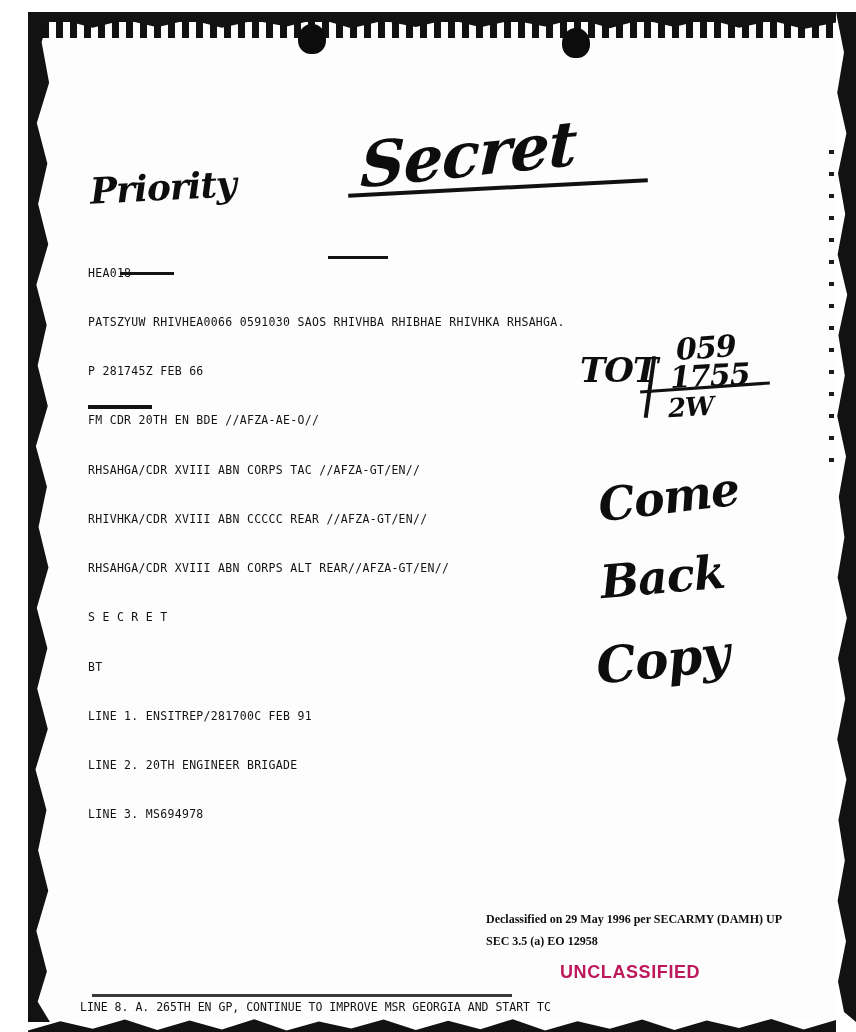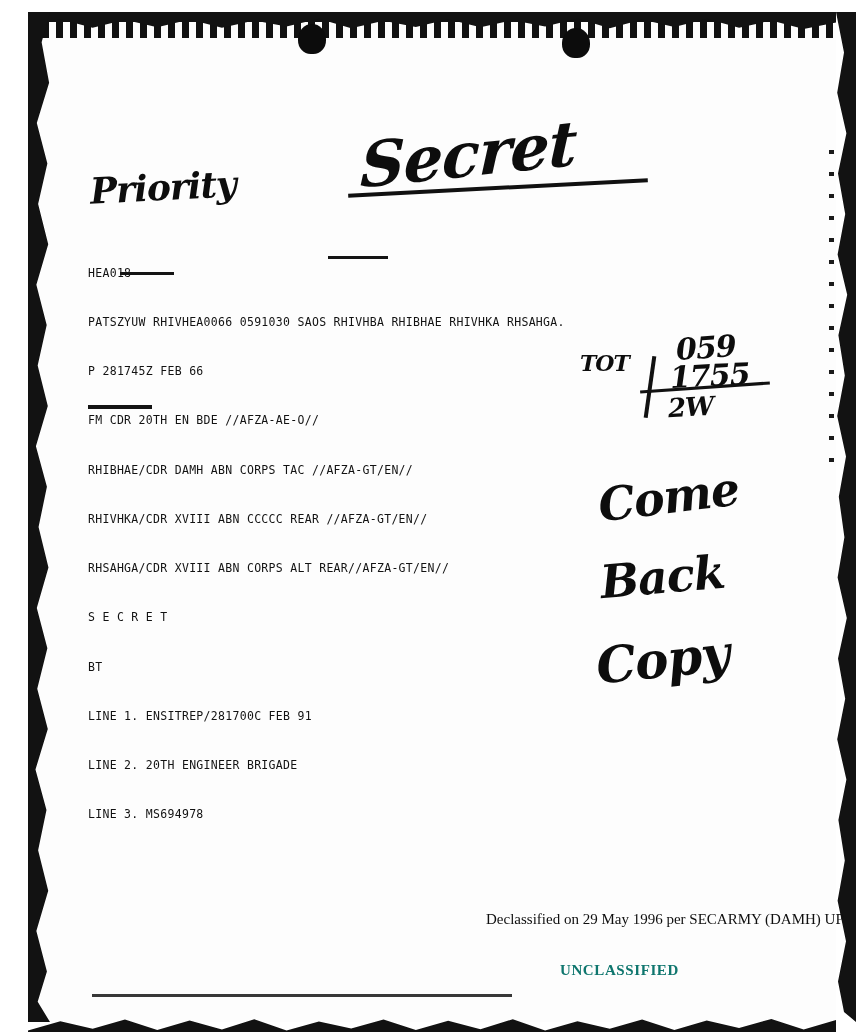--- a/index.html
+++ b/index.html
@@ -127,21 +127,21 @@
   }
   .hw-secret-strike {
     position: absolute;
     left: 348px; top: 186px;
     width: 300px; height: 4px;
     background: #111;
     transform: rotate(-3deg);
   }
   .hw-tot {
     left: 580px; top: 350px;
-    font-size: 22px;
+    font-size: 34px;
   }
   .hw-059 { left: 676px; top: 330px; font-size: 30px; transform: rotate(-4deg); }
   .hw-1755 { left: 670px; top: 358px; font-size: 30px; transform: rotate(-3deg); }
   .hw-2w { left: 668px; top: 392px; font-size: 26px; transform: rotate(-3deg); }
   .hw-line1 {
     position: absolute; left: 648px; top: 356px;
     width: 4px; height: 62px; background: #111;
     transform: rotate(8deg);
   }
   .hw-line2 {
@@ -176,33 +176,34 @@
   .s-stat { left: 328px; top: 256px; width: 60px; }
   .s-bt   { left: 88px;  top: 405px; width: 64px; height: 4px; }
 
   
   .declass {
     position: absolute;
     left: 486px;
     top: 908px;
     width: 364px;
     font-family: "Liberation Serif", serif;
-    font-size: 15px;
+    font-size: 12px;
     color: #0f0f0f;
     line-height: 22px;
+    font-weight: bold;
   }
   .unclass {
     position: absolute;
     left: 560px;
     top: 962px;
-    font-family: Liberation Serif, serif;
-    font-size: 15px;
+    font-family: Liberation Sans, sans-serif;
+    font-size: 18px;
     font-weight: 700;
     letter-spacing: 0.6px;
-    color: #0f766e;
+    color: #be185d;
   }
   .footline {
     position: absolute;
     left: 80px;
     top: 1000px;
     font-family: "DejaVu Sans Mono", monospace;
     font-size: 11.5px;
     color: #121212;
     white-space: pre;
   }
@@ -243,21 +244,21 @@
 
   <div class="hand hw-come">Come</div>
   <div class="hand hw-back">Back</div>
   <div class="hand hw-copy">Copy</div>
 
   <div class="tty">
     <div>HEA018</div>
     <div>PATSZYUW RHIVHEA0066 0591030 SAOS RHIVHBA RHIBHAE RHIVHKA RHSAHGA.</div>
     <div>P 281745Z FEB 66</div>
     <div>FM CDR 20TH EN BDE //AFZA-AE-O//</div>
-    <div>RHIBHAE/CDR DAMH ABN CORPS TAC //AFZA-GT/EN//</div>
+    <div>RHSAHGA/CDR XVIII ABN CORPS TAC //AFZA-GT/EN//</div>
     <div>RHIVHKA/CDR XVIII ABN CCCCC REAR //AFZA-GT/EN//</div>
     <div>RHSAHGA/CDR XVIII ABN CORPS ALT REAR//AFZA-GT/EN//</div>
     <div>S E C R E T</div>
     <div>BT</div>
     <div>LINE 1. ENSITREP/281700C FEB 91</div>
     <div>LINE 2. 20TH ENGINEER BRIGADE</div>
     <div>LINE 3. MS694978</div>
     
     
     
@@ -290,18 +291,20 @@
     
     
   </div>
 
   <div class="strike s-znr"></div>
   <div class="strike s-stat"></div>
   <div class="strike s-bt"></div>
 
   <div class="declass">
     <div>Declassified on 29 May 1996 per SECARMY (DAMH) UP</div>
+    <div>SEC 3.5 (a) EO 12958</div>
   </div>
   <div class="unclass">UNCLASSIFIED</div>
 
   <div class="smudge sm1"></div>
+  <div class="footline">LINE 8. A. 265TH EN GP, CONTINUE TO IMPROVE MSR GEORGIA AND START TC</div>
 
 </div>
 
 </body></html>

